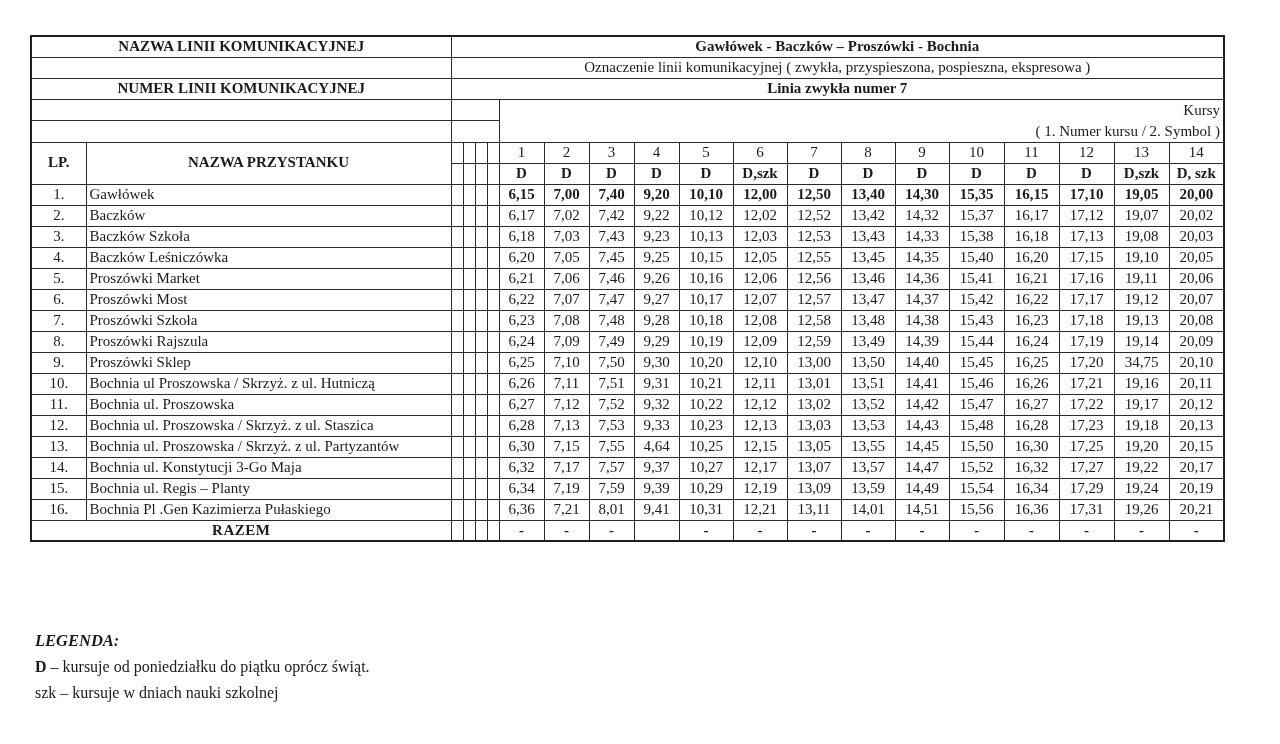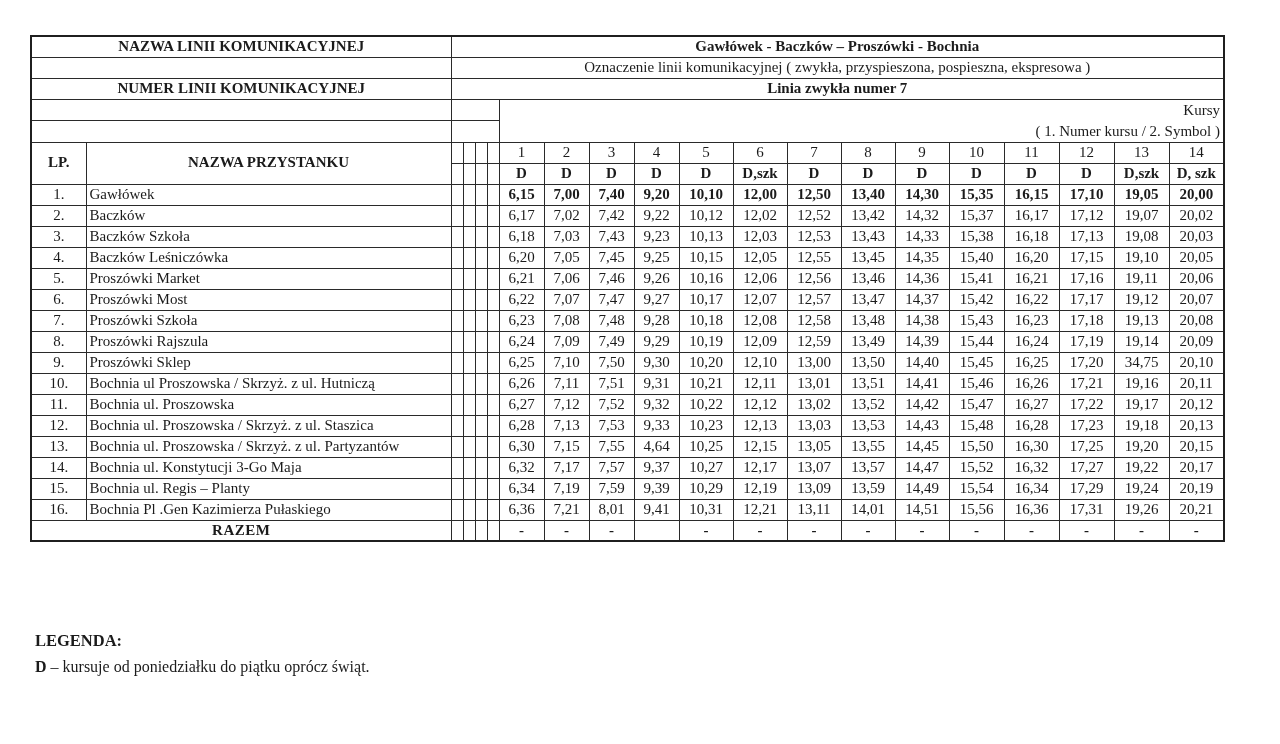--- a/index.html
+++ b/index.html
@@ -36,21 +36,21 @@
   td.stop { text-align: left; padding-left: 8px; font-size: 15px; }
   td.time { font-size: 14.5px; }
   td.lp   { font-size: 14.5px; }
   td.sp   { padding: 0; }
   td.kursy { font-size: 14.5px; text-align: center; }
   td.kursy div { line-height: 21px; text-align: right; }
   td.hdr-big { font-size: 15.5px; }
   td.razem-label { font-size: 16px; letter-spacing: 0.5px; text-align: center; }
 
   .legend { position: absolute; left: 35px; top: 628px; font-size: 16px; line-height: 26px; }
-  .legend .legend-title { font-weight: bold; font-size: 16.5px; }
+  .legend .legend-title { font-weight: bold; font-size: 16.5px; font-style: italic; }
   .legend .sym-bold { font-weight: bold; }
 </style>
 </head>
 <body>
 
 <div class="page">
 
   <table class="tt">
     <colgroup id="tt-cols">
         <col style="width: 55px;">
@@ -513,15 +513,16 @@
           <td class="b c">-</td>
           <td class="b c">-</td>
           <td class="b c">-</td>
         </tr>
       </tbody>
   </table>
 
   <div class="legend">
     <div class="legend-title">LEGENDA:</div>
     <div><span class="sym-bold">D</span><span> – kursuje od poniedziałku do piątku oprócz świąt.</span></div>
+    <div><span>szk</span><span> – kursuje w dniach nauki szkolnej</span></div>
   </div>
 
 </div>
 
 </body></html>

